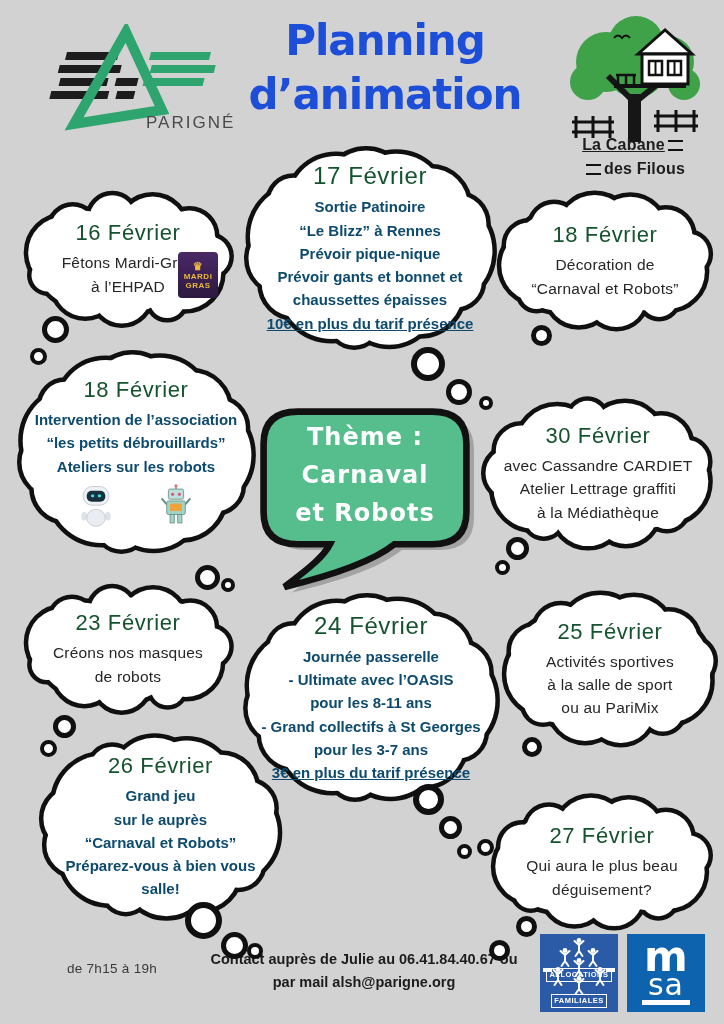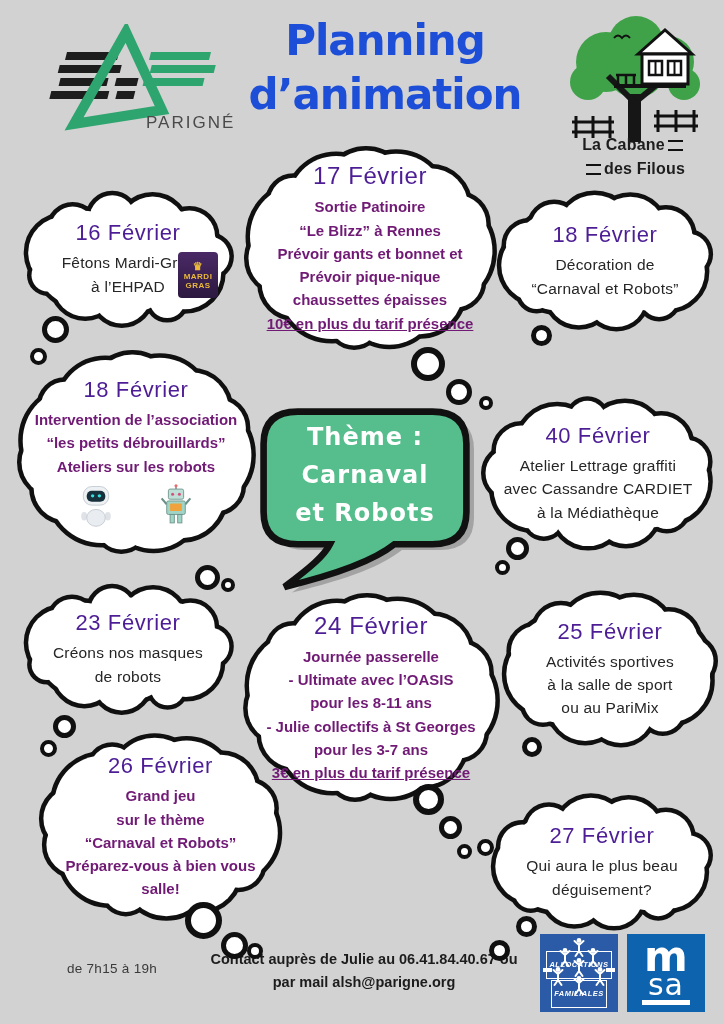--- a/index.html
+++ b/index.html
@@ -25,25 +25,25 @@
     border-top:2px solid #111;border-bottom:2px solid #111;vertical-align:middle;
   }
   
   .cloud{position:absolute;}
   .cloud-svg{position:absolute;inset:0;z-index:0;}
   .cloud-content{
     position:absolute;inset:0;z-index:1;display:flex;flex-direction:column;
     align-items:center;justify-content:center;text-align:center;padding:8px 10px;
   }
   .cloud-date{
-    font-size:22px;color:#4c1d95;letter-spacing:0.6px;margin-bottom:5px;white-space:nowrap;
+    font-size:22px;color:#14532d;letter-spacing:0.6px;margin-bottom:5px;white-space:nowrap;
   }
   .cloud.big .cloud-date{font-size:24px;}
   .cloud-line{font-size:15.5px;line-height:1.5;color:#262626;white-space:nowrap;letter-spacing:0.2px;}
-  .cloud.bold .cloud-line{font-weight:700;font-size:15px;color:#701a75;line-height:1.55;letter-spacing:0;}
+  .cloud.bold .cloud-line{font-weight:700;font-size:15px;color:#0c4a6e;line-height:1.55;letter-spacing:0;}
   .cloud-line.u{font-weight:700;text-decoration:underline;color:#0a0a0a;}
   
   .trail-dot{
     position:absolute;border-radius:50%;background:#fff;border:5px solid #101010;box-sizing:border-box;
   }
   
   #theme-bubble{position:absolute;left:256px;top:404px;width:218px;height:190px;}
   #theme-bubble svg{position:absolute;inset:0;}
   #theme-text{
     position:absolute;left:0;top:14px;width:100%;text-align:center;
@@ -76,21 +76,21 @@
     display:flex;flex-direction:column;align-items:center;justify-content:center;
     font-family:"DejaVu Sans",sans-serif;color:#fff;
   }
   #msa-logo .msa-m{font-size:42px;font-weight:800;line-height:30px;}
   #msa-logo .msa-sa{font-size:30px;font-weight:400;line-height:26px;letter-spacing:1px;}
   #msa-logo .msa-bar{width:48px;height:5px;background:#fff;margin-top:2px;}
   #caf-label{
     position:absolute;left:0;bottom:4px;width:100%;text-align:center;color:#fff;
     font-size:7.5px;font-weight:700;letter-spacing:0.5px;line-height:10px;
   }
-  #caf-label span{display:inline-block;border:1px solid #fff;padding:8px 2px;margin-top:1px;font-style:italic;}
+  #caf-label span{display:inline-block;border:1px solid #fff;padding:1px 2px;margin-top:12px;}
 </style>
 </head>
 <body>
 
 <div id="poster">
 
   <div id="title">
     <div>Planning</div>
     <div>d’animation</div>
   </div>
@@ -146,21 +146,21 @@
         <line x1="20" y1="106" x2="20" y2="128"></line>
           <line x1="37" y1="106" x2="37" y2="128"></line>
           <line x1="54" y1="106" x2="54" y2="128"></line>
         <line x1="98" y1="106" x2="142" y2="106"></line>
           <line x1="98" y1="116" x2="142" y2="116"></line>
         <line x1="102" y1="100" x2="102" y2="122"></line>
           <line x1="120" y1="100" x2="120" y2="122"></line>
           <line x1="138" y1="100" x2="138" y2="122"></line>
       </g>
     </svg>
-    <div class="cabane-label" style="top:126px;">
+    <div class="cabane-label" style="top:126px;text-decoration:underline;">
       <span>La Cabane</span><span class="tri-lines"></span>
     </div>
     <div class="cabane-label" style="top:150px;">
       <span class="tri-lines"></span><span>des Filous</span>
     </div>
   </div>
 
   <div class="cloud" style="left:22px;top:190px;width:212px;height:138px">
       <svg class="cloud-svg" width="212" height="138" viewBox="0 0 212 138">
         <g fill="#fff" stroke="#101010" stroke-width="9">
@@ -248,22 +248,22 @@
           <circle cx="123.1" cy="46.2" r="41.6"></circle>
           <circle cx="127.0" cy="102.5" r="80.0"></circle>
           <circle cx="73.7" cy="102.5" r="63.5"></circle>
           <circle cx="180.3" cy="102.5" r="63.5"></circle>
         </g>
       </svg>
     <div class="cloud-content">
       <div class="cloud-date">17 Février</div>
       <div class="cloud-line">Sortie Patinoire</div>
       <div class="cloud-line">“Le Blizz” à Rennes</div>
+      <div class="cloud-line">Prévoir pique-nique</div>
       <div class="cloud-line">Prévoir gants et bonnet et</div>
-      <div class="cloud-line">Prévoir pique-nique</div>
       <div class="cloud-line">chaussettes épaisses</div>
       <div class="cloud-line u">10€ en plus du tarif présence</div>
     </div>
   </div>
 
   <div class="cloud" style="left:496px;top:190px;width:218px;height:142px">
       <svg class="cloud-svg" width="218" height="142" viewBox="0 0 218 142">
         <g fill="#fff" stroke="#101010" stroke-width="9">
           <circle cx="134.3" cy="41.4" r="34.7"></circle>
           <circle cx="169.9" cy="45.9" r="26.4"></circle>
@@ -426,23 +426,23 @@
           <circle cx="29.4" cy="77.1" r="24.9"></circle>
           <circle cx="40.3" cy="55.1" r="25.5"></circle>
           <circle cx="76.2" cy="50.1" r="39.9"></circle>
           <circle cx="106.4" cy="22.9" r="18.1"></circle>
           <circle cx="117.0" cy="77.5" r="60.5"></circle>
           <circle cx="67.9" cy="77.5" r="54.3"></circle>
           <circle cx="166.1" cy="77.5" r="54.3"></circle>
         </g>
       </svg>
     <div class="cloud-content">
-      <div class="cloud-date">40 Février</div>
+      <div class="cloud-date">30 Février</div>
+      <div class="cloud-line">avec Cassandre CARDIET</div>
       <div class="cloud-line">Atelier Lettrage graffiti</div>
-      <div class="cloud-line">avec Cassandre CARDIET</div>
       <div class="cloud-line">à la Médiathèque</div>
     </div>
   </div>
 
   <div class="cloud" style="left:22px;top:583px;width:212px;height:132px">
       <svg class="cloud-svg" width="212" height="132" viewBox="0 0 212 132">
         <g fill="#fff" stroke="#101010" stroke-width="9">
           <circle cx="131.1" cy="38.8" r="32.3"></circle>
           <circle cx="168.3" cy="44.2" r="24.5"></circle>
           <circle cx="188.6" cy="63.5" r="18.7"></circle>
@@ -523,21 +523,21 @@
           <circle cx="129.0" cy="105.0" r="81.9"></circle>
           <circle cx="74.8" cy="105.0" r="64.5"></circle>
           <circle cx="183.2" cy="105.0" r="64.5"></circle>
         </g>
       </svg>
     <div class="cloud-content">
       <div class="cloud-date">24 Février</div>
       <div class="cloud-line">Journée passerelle</div>
       <div class="cloud-line">- Ultimate avec l’OASIS</div>
       <div class="cloud-line">pour les 8-11 ans</div>
-      <div class="cloud-line">- Julie collectifs à St Georges</div>
+      <div class="cloud-line">- Grand collectifs à St Georges</div>
       <div class="cloud-line">pour les 3-7 ans</div>
       <div class="cloud-line u">3€ en plus du tarif présence</div>
     </div>
   </div>
 
   <div class="cloud" style="left:501px;top:590px;width:218px;height:158px">
       <svg class="cloud-svg" width="218" height="158" viewBox="0 0 218 158">
         <g fill="#fff" stroke="#101010" stroke-width="9">
           <circle cx="132.9" cy="45.6" r="38.6"></circle>
           <circle cx="167.6" cy="50.7" r="29.3"></circle>
@@ -618,21 +618,21 @@
           <circle cx="74.2" cy="35.6" r="21.9"></circle>
           <circle cx="116.7" cy="48.1" r="43.4"></circle>
           <circle cx="122.5" cy="94.0" r="73.3"></circle>
           <circle cx="71.0" cy="94.0" r="61.3"></circle>
           <circle cx="173.9" cy="94.0" r="61.3"></circle>
         </g>
       </svg>
     <div class="cloud-content">
       <div class="cloud-date">26 Février</div>
       <div class="cloud-line">Grand jeu</div>
-      <div class="cloud-line">sur le thème</div>
+      <div class="cloud-line">sur le auprès</div>
       <div class="cloud-line">“Carnaval et Robots”</div>
       <div class="cloud-line">Préparez-vous à bien vous</div>
       <div class="cloud-line">salle!</div>
     </div>
   </div>
 
   <div class="cloud" style="left:490px;top:793px;width:224px;height:138px">
       <svg class="cloud-svg" width="224" height="138" viewBox="0 0 224 138">
         <g fill="#fff" stroke="#101010" stroke-width="9">
           <circle cx="138.7" cy="40.3" r="33.7"></circle>

